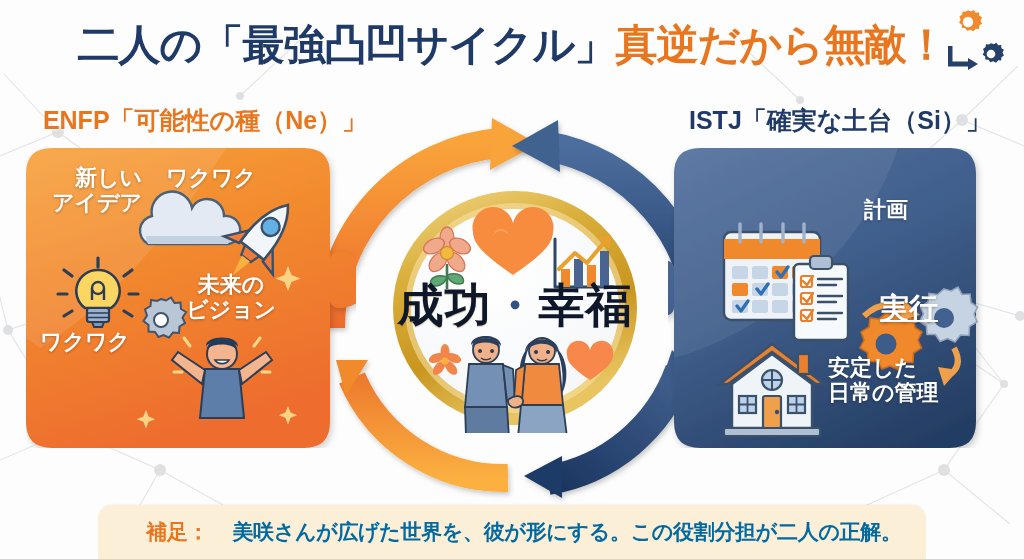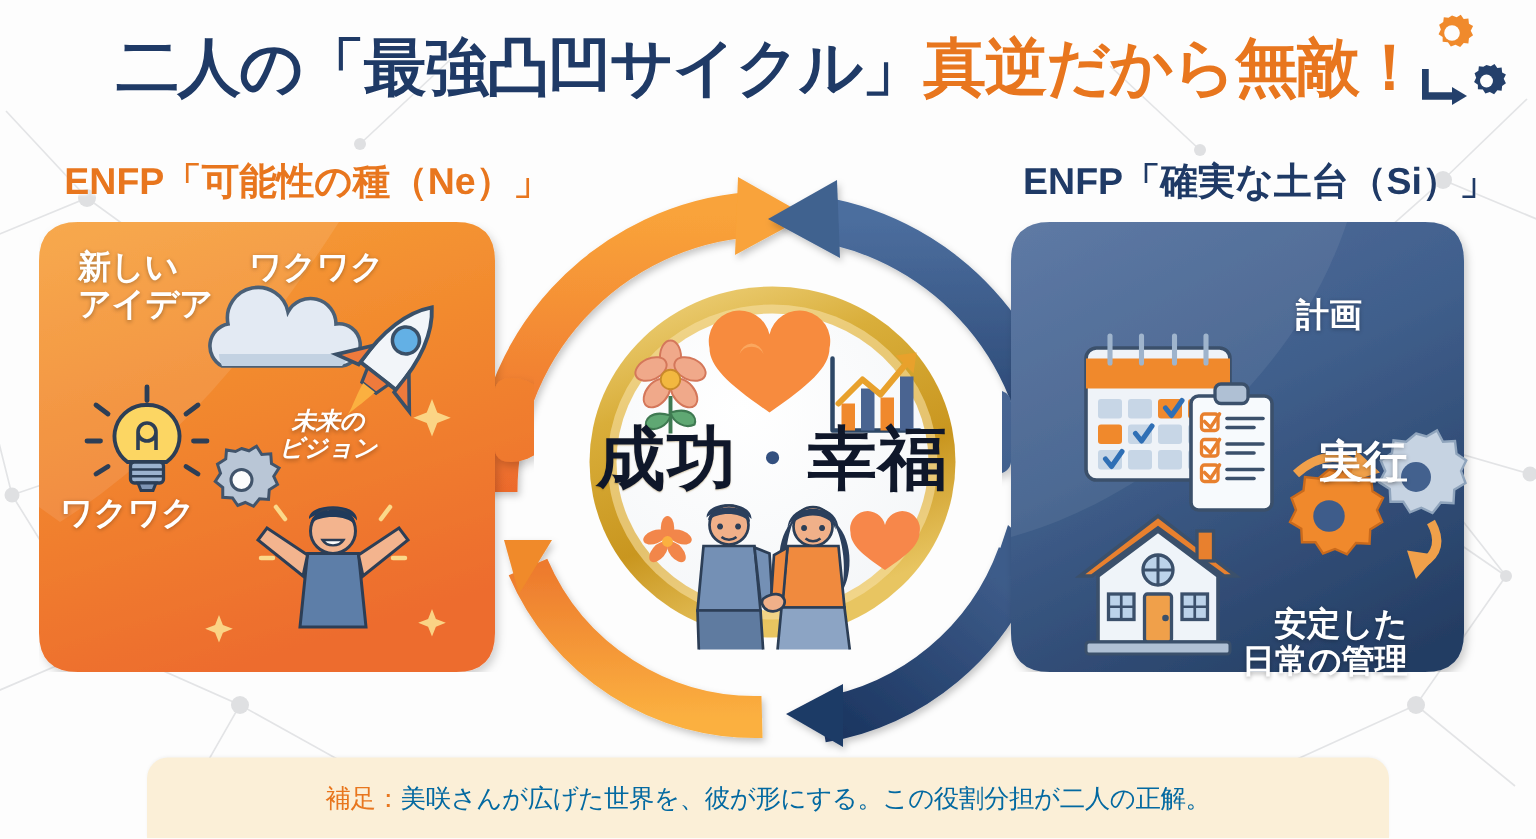--- a/index.html
+++ b/index.html
@@ -43,29 +43,29 @@
   #right-label{ color:#1F3A66; left:4px; }
 
   .panel-svg{ position:absolute; inset:0; width:100%; height:100%; }
 
   .ptext{
     position:absolute; color:#fff; font-weight:bold; line-height:1.12;
     text-shadow:0 1px 3px rgba(0,0,0,.30); z-index:6; white-space:pre-line;
   }
 
   
-  #l-idea  { left:26px;  top:18px;  font-size:22px; text-align:left; }
+  #l-idea  { left:26px;  top:18px;  font-size:22px; text-align:right; }
   #l-waku1 { left:140px; top:18px;  font-size:22px; }
-  #l-vision{ left:160px; top:125px; font-size:16px; text-align:center;font-style:italic; }
+  #l-vision{ left:160px; top:125px; font-size:22px; text-align:center; }
   #l-waku2 { left:14px;  top:182px; font-size:22px; }
 
   
   #r-plan  { left:196px; top:50px;  font-size:22px; }
   #r-exec  { left:212px; top:144px; font-size:29px;text-decoration:underline; }
-  #r-stable{ left:160px; top:208px; font-size:22px; text-align:right;margin-top:48px; }
+  #r-stable{ left:160px; top:208px; font-size:22px; text-align:left; }
 
   
   .cycle{ position:absolute; left:300px; top:78px; width:430px; height:430px; z-index:10; }
 
   
   .center-core{ position:absolute; left:385px; top:183px; width:260px; height:250px; z-index:18; }
   .core-txt{
     position:absolute; left:0; top:92px; width:100%; text-align:center;
     font-size:46px; font-weight:bold; white-space:nowrap; letter-spacing:1px; z-index:19;
   }
@@ -73,21 +73,21 @@
   .c-dot { color:#33507F; }
   .c-navy{ color:#0f172a; }
 
   
   .banner{
     position:absolute; left:98px; top:505px; width:828px; height:54px;
     background:#FBEFD7; border-radius:14px 14px 0 0; z-index:25;
     display:flex; align-items:center; justify-content:center;
     box-shadow:0 -1px 2px rgba(0,0,0,.04);
   }
-  .banner-txt{ font-size:17px; font-weight:normal; white-space:nowrap; letter-spacing:-.3px; }
+  .banner-txt{ font-size:21px; font-weight:bold; white-space:nowrap; letter-spacing:-.3px;margin-left:24px; }
   .b-orange{ color:#E8761E; }
   .b-navy{ color:#0369a1; }
 </style>
 </head>
 <body>
 
 <div id="stage">
 
   <svg class="bg-net" viewBox="0 0 1024 559" preserveAspectRatio="none">
     <g stroke="#E3E4E6" stroke-width="1.1" fill="none">
@@ -270,21 +270,21 @@
 
     <div class="ptext" id="l-idea">新しい
 アイデア</div>
     <div class="ptext" id="l-waku1">ワクワク</div>
     <div class="ptext" id="l-vision">未来の
 ビジョン</div>
     <div class="ptext" id="l-waku2">ワクワク</div>
   </div>
 
   <div class="panel-wrap" id="right-wrap">
-    <div class="panel-label" id="right-label">ENFP「確実な土台（Si）」</div>
+    <div class="panel-label" id="right-label">ISTJ「確実な土台（Si）」</div>
 
     <svg class="panel-svg" viewBox="0 0 336 300">
       <defs>
         <linearGradient id="rpg" x1="0.1" y1="0" x2="0.6" y2="1">
           <stop offset="0" stop-color="#53709E"></stop>
           <stop offset="0.45" stop-color="#405F8C"></stop>
           <stop offset="1" stop-color="#243D63"></stop>
         </linearGradient>
         <filter id="psh2" x="-10%" y="-10%" width="125%" height="125%">
           <feDropShadow dx="2" dy="3" stdDeviation="3" flood-color="#000" flood-opacity=".20"></feDropShadow>

